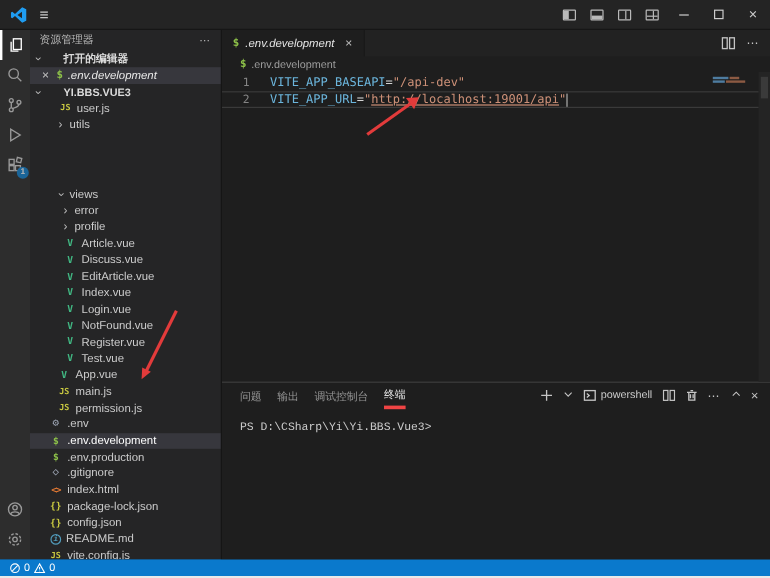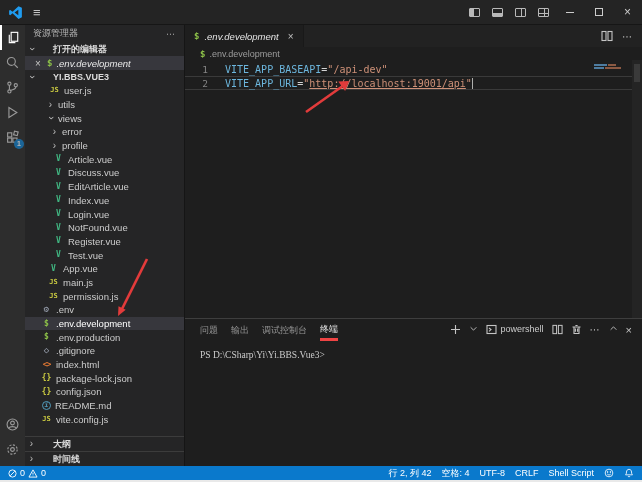--- a/index.html
+++ b/index.html
@@ -93,21 +93,21 @@
   .scroll-thumb{position:absolute;top:4px;left:2px;width:6px;height:18px;background:#3a3a3a}
 
   
   .panel{height:148px;flex:none;border-top:1px solid #3e3e3e;display:flex;flex-direction:column;background:#1e1e1e}
   .panel-tabs-row{height:21px;display:flex;align-items:center;gap:13px;padding:0 10px 0 15px;flex:none}
   .panel-tab{font-size:9px;color:#969696;padding:4px 0 2px}
   .panel-tab.active{color:#e7e7e7;border-bottom:3px solid #ef4444}
   .panel-actions{margin-left:auto;display:flex;align-items:flex-start;gap:8px;color:#c5c5c5}
   .panel-actions svg{stroke:#c5c5c5;fill:none;stroke-width:1.1}
   .shell-btn{display:flex;align-items:center;gap:4px;font-size:9px;color:#cccccc}
-  .terminal-body{flex:1;padding:10px 0 0 15px;font-family:Liberation Serif, serif;
+  .terminal-body{flex:1;padding:10px 0 0 15px;font-family:Liberation Mono, monospace;
                  font-size:9.5px;color:#cccccc}
 
   
   .statusbar{height:14px;background:var(--sb);display:flex;align-items:center;color:#fff;
              font-size:9px;padding:0 8px}
   .sb-left{display:flex;align-items:center;gap:3px}
   .sb-left svg,.sb-right svg{stroke:#fff;fill:none;stroke-width:1}
   .sb-right{margin-left:auto;display:flex;align-items:center;gap:10px}
   .bottom-strip{height:2px;background:#e9e9e9}
 
@@ -211,21 +211,21 @@
       </div>
       <div id="file-tree">
           <div class="tree-row" style="padding-left: 24px;">
             <span class="tree-icon icon-js" style="color: rgb(203, 203, 65);">JS</span>
             <span class="tree-label">user.js</span>
           </div>
           <div class="tree-row" style="padding-left: 22px;">
             <span class="chev">›</span>
             <span class="tree-label">utils</span>
           </div>
-          <div class="tree-row" style="padding-left: 22px;">
+          <div class="tree-row" style="padding-left: 22px; margin-top: 44px;">
             <span class="chev down">›</span>
             <span class="tree-label">views</span>
           </div>
           <div class="tree-row" style="padding-left: 26px;">
             <span class="chev">›</span>
             <span class="tree-label">error</span>
           </div>
           <div class="tree-row" style="padding-left: 26px;">
             <span class="chev">›</span>
             <span class="tree-label">profile</span>
@@ -416,36 +416,20 @@
           <line x1="2.4" y1="7.6" x2="7.6" y2="2.4"></line>
         </svg>
       <span>0</span>
       <svg width="10" height="9" viewBox="0 0 11 10">
           <path d="M5.5 1 10 9H1z"></path>
           <line x1="5.5" y1="4" x2="5.5" y2="6.2"></line>
           <line x1="5.5" y1="7.4" x2="5.5" y2="7.9"></line>
         </svg>
       <span>0</span>
     </div>
-    <div class="sb-right">
-      <span>行 2, 列 42</span>
-      <span>空格: 4</span>
-      <span>UTF-8</span>
-      <span>CRLF</span>
-      <span>Shell Script</span>
-      <svg width="10" height="10" viewBox="0 0 12 12">
-          <circle cx="6" cy="6" r="4.6"></circle>
-          <circle cx="4.4" cy="4.8" r="0.5" fill="#fff"></circle>
-          <circle cx="7.6" cy="4.8" r="0.5" fill="#fff"></circle>
-          <path d="M3.9 7.2c1.1 1.5 3.1 1.5 4.2 0"></path>
-        </svg>
-      <svg width="10" height="10" viewBox="0 0 12 12">
-          <path d="M6 1.6c-2 0-3 1.5-3 3.2 0 2.3-.9 3-1.2 3.4h8.4C9.9 7.8 9 7.1 9 4.8c0-1.7-1-3.2-3-3.2zM5 9.6a1 1 0 0 0 2 0"></path>
-        </svg>
-    </div>
   </div>
   <div class="bottom-strip"></div>
 
   <svg class="arrows" viewBox="0 0 642 482">
     <g class="arrow-g">
       <line class="arrow-line" x1="147" y1="259" x2="122" y2="309" stroke-width="2.6" stroke="#e23b3b"></line>
       <polygon class="arrow-head" points="118,316 118.5,306.2 125.7,309.8" fill="#e23b3b"></polygon>
     </g>
     <g class="arrow-g">
       <line class="arrow-line" x1="306" y1="112" x2="342" y2="86.5" stroke-width="2.6" stroke="#e23b3b"></line>

